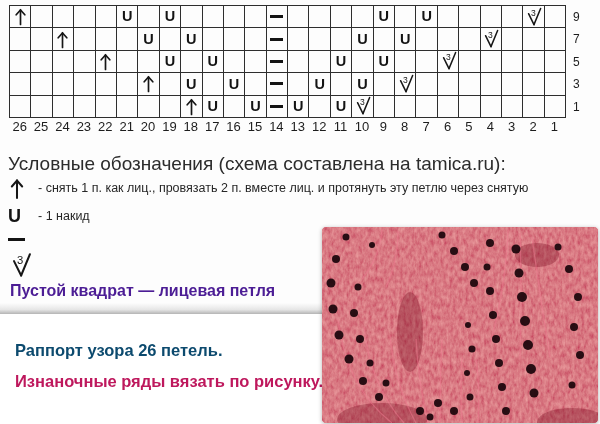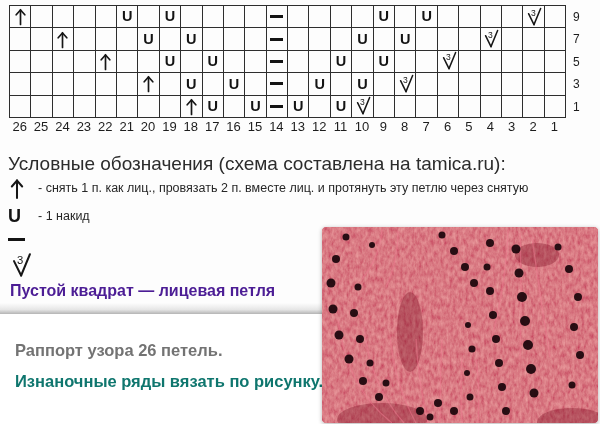--- a/index.html
+++ b/index.html
@@ -43,22 +43,22 @@
   .legend-item:nth-child(3){height:21px;}
   .legend-item:nth-child(4){height:31px;}
   .legend-note{position:absolute;left:10px;top:282px;font-size:16px;font-weight:bold;color:#4c1d95;}
   
   .page-break{
     position:absolute;left:0;top:303px;width:334px;height:11px;
     background:linear-gradient(to bottom,rgba(245,245,245,0) 0%,#e6e6e6 60%,#b9b9b9 96%,#a8a8a8 100%);
   }
   .page-lower{position:absolute;left:0;top:314px;width:334px;height:110px;background:#ffffff;}
   
-  .note-rapport{position:absolute;left:15px;top:341px;font-size:16.5px;font-weight:bold;color:#737373;}
-  .note-wrongside{position:absolute;left:15px;top:372px;font-size:16.5px;font-weight:bold;color:#0f766e;text-align:center;}
+  .note-rapport{position:absolute;left:15px;top:341px;font-size:16.5px;font-weight:bold;color:#0c4a6e;}
+  .note-wrongside{position:absolute;left:15px;top:372px;font-size:16.5px;font-weight:bold;color:#be185d;text-align:center;}
   
   .photo{
     position:absolute;left:322px;top:227px;width:276px;height:196px;
     border-radius:4px;box-shadow:0 1px 4px rgba(0,0,0,.3);display:block;
   }
 </style>
 </head>
 <body>
 
 <div class="grid-wrap">

